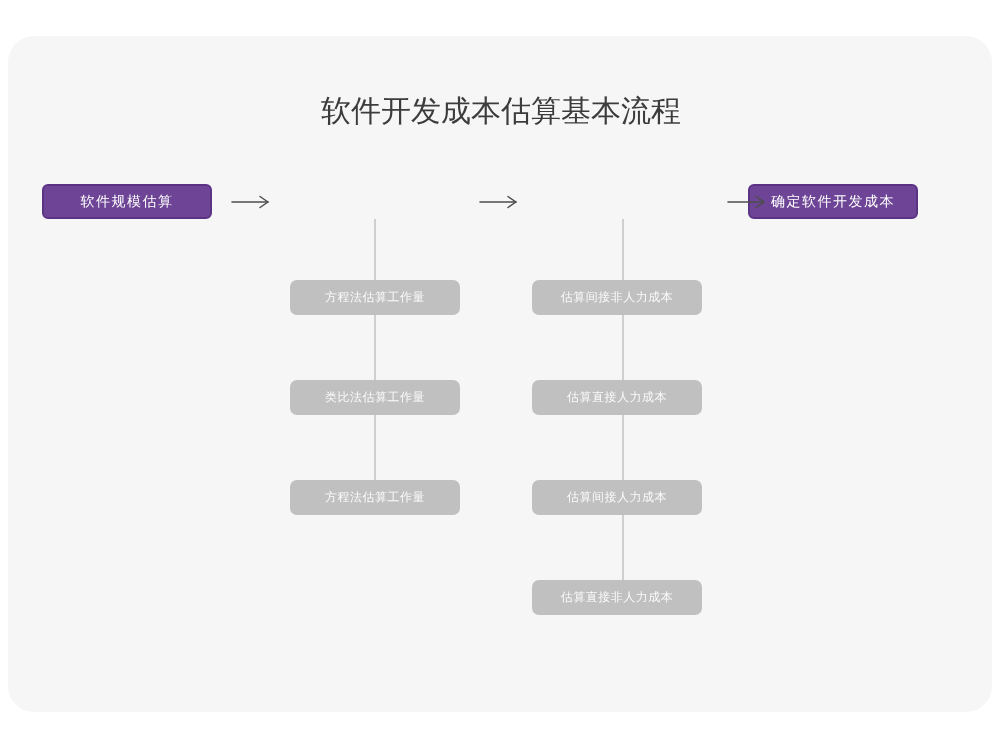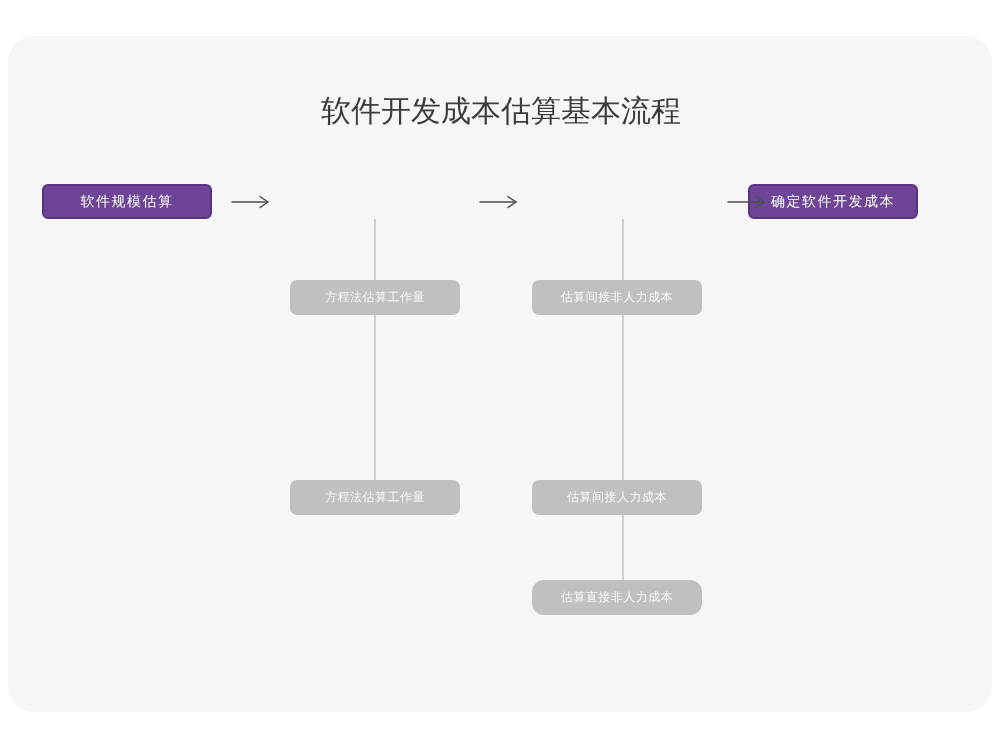--- a/index.html
+++ b/index.html
@@ -41,21 +41,21 @@
   .step.s4{left:748px;}
   .substep{
     position:absolute;width:170px;height:35px;
     background:var(--substep_fill,#C0C0C0);border-radius:7px;
     color:var(--substep_text,#FAFAFA);
     display:flex;align-items:center;justify-content:center;
     font-size:12px;letter-spacing:0.5px;white-space:nowrap;
   }
   .col2{left:290px;}
   .col3{left:524px;margin-left:8px;}
-  .r1{top:280px;} .r2{top:380px;} .r3{top:480px;} .r4{top:580px;border-radius:12px;}
+  .r1{top:280px;} .r2{top:380px;} .r3{top:480px;} .r4{top:580px;}
   .arrow{position:absolute;top:195px;width:40px;height:14px;}
   .arrow.a1{left:231px;} .arrow.a2{left:479px;} .arrow.a3{left:727px;}
   .arrow svg line,.arrow svg polyline{
     stroke:var(--arrow,#4D4D4D);stroke-width:1.5;fill:none;
     stroke-linecap:round;stroke-linejoin:round;
   }
 </style>
 </head>
 <body>
 
@@ -84,19 +84,21 @@
       </svg>
   </div>
   <div class="arrow a3">
     <svg width="40" height="14" viewBox="0 0 40 14">
         <line x1="1" y1="7" x2="37" y2="7"></line>
         <polyline points="29,1.5 37,7 29,12.5"></polyline>
       </svg>
   </div>
 
   <div class="substep col2 r1">方程法估算工作量</div>
+  <div class="substep col2 r2">类比法估算工作量</div>
   <div class="substep col2 r3">方程法估算工作量</div>
 
   <div class="substep col3 r1">估算间接非人力成本</div>
+  <div class="substep col3 r2">估算直接人力成本</div>
   <div class="substep col3 r3">估算间接人力成本</div>
   <div class="substep col3 r4">估算直接非人力成本</div>
 
 </div>
 
 </body></html>

